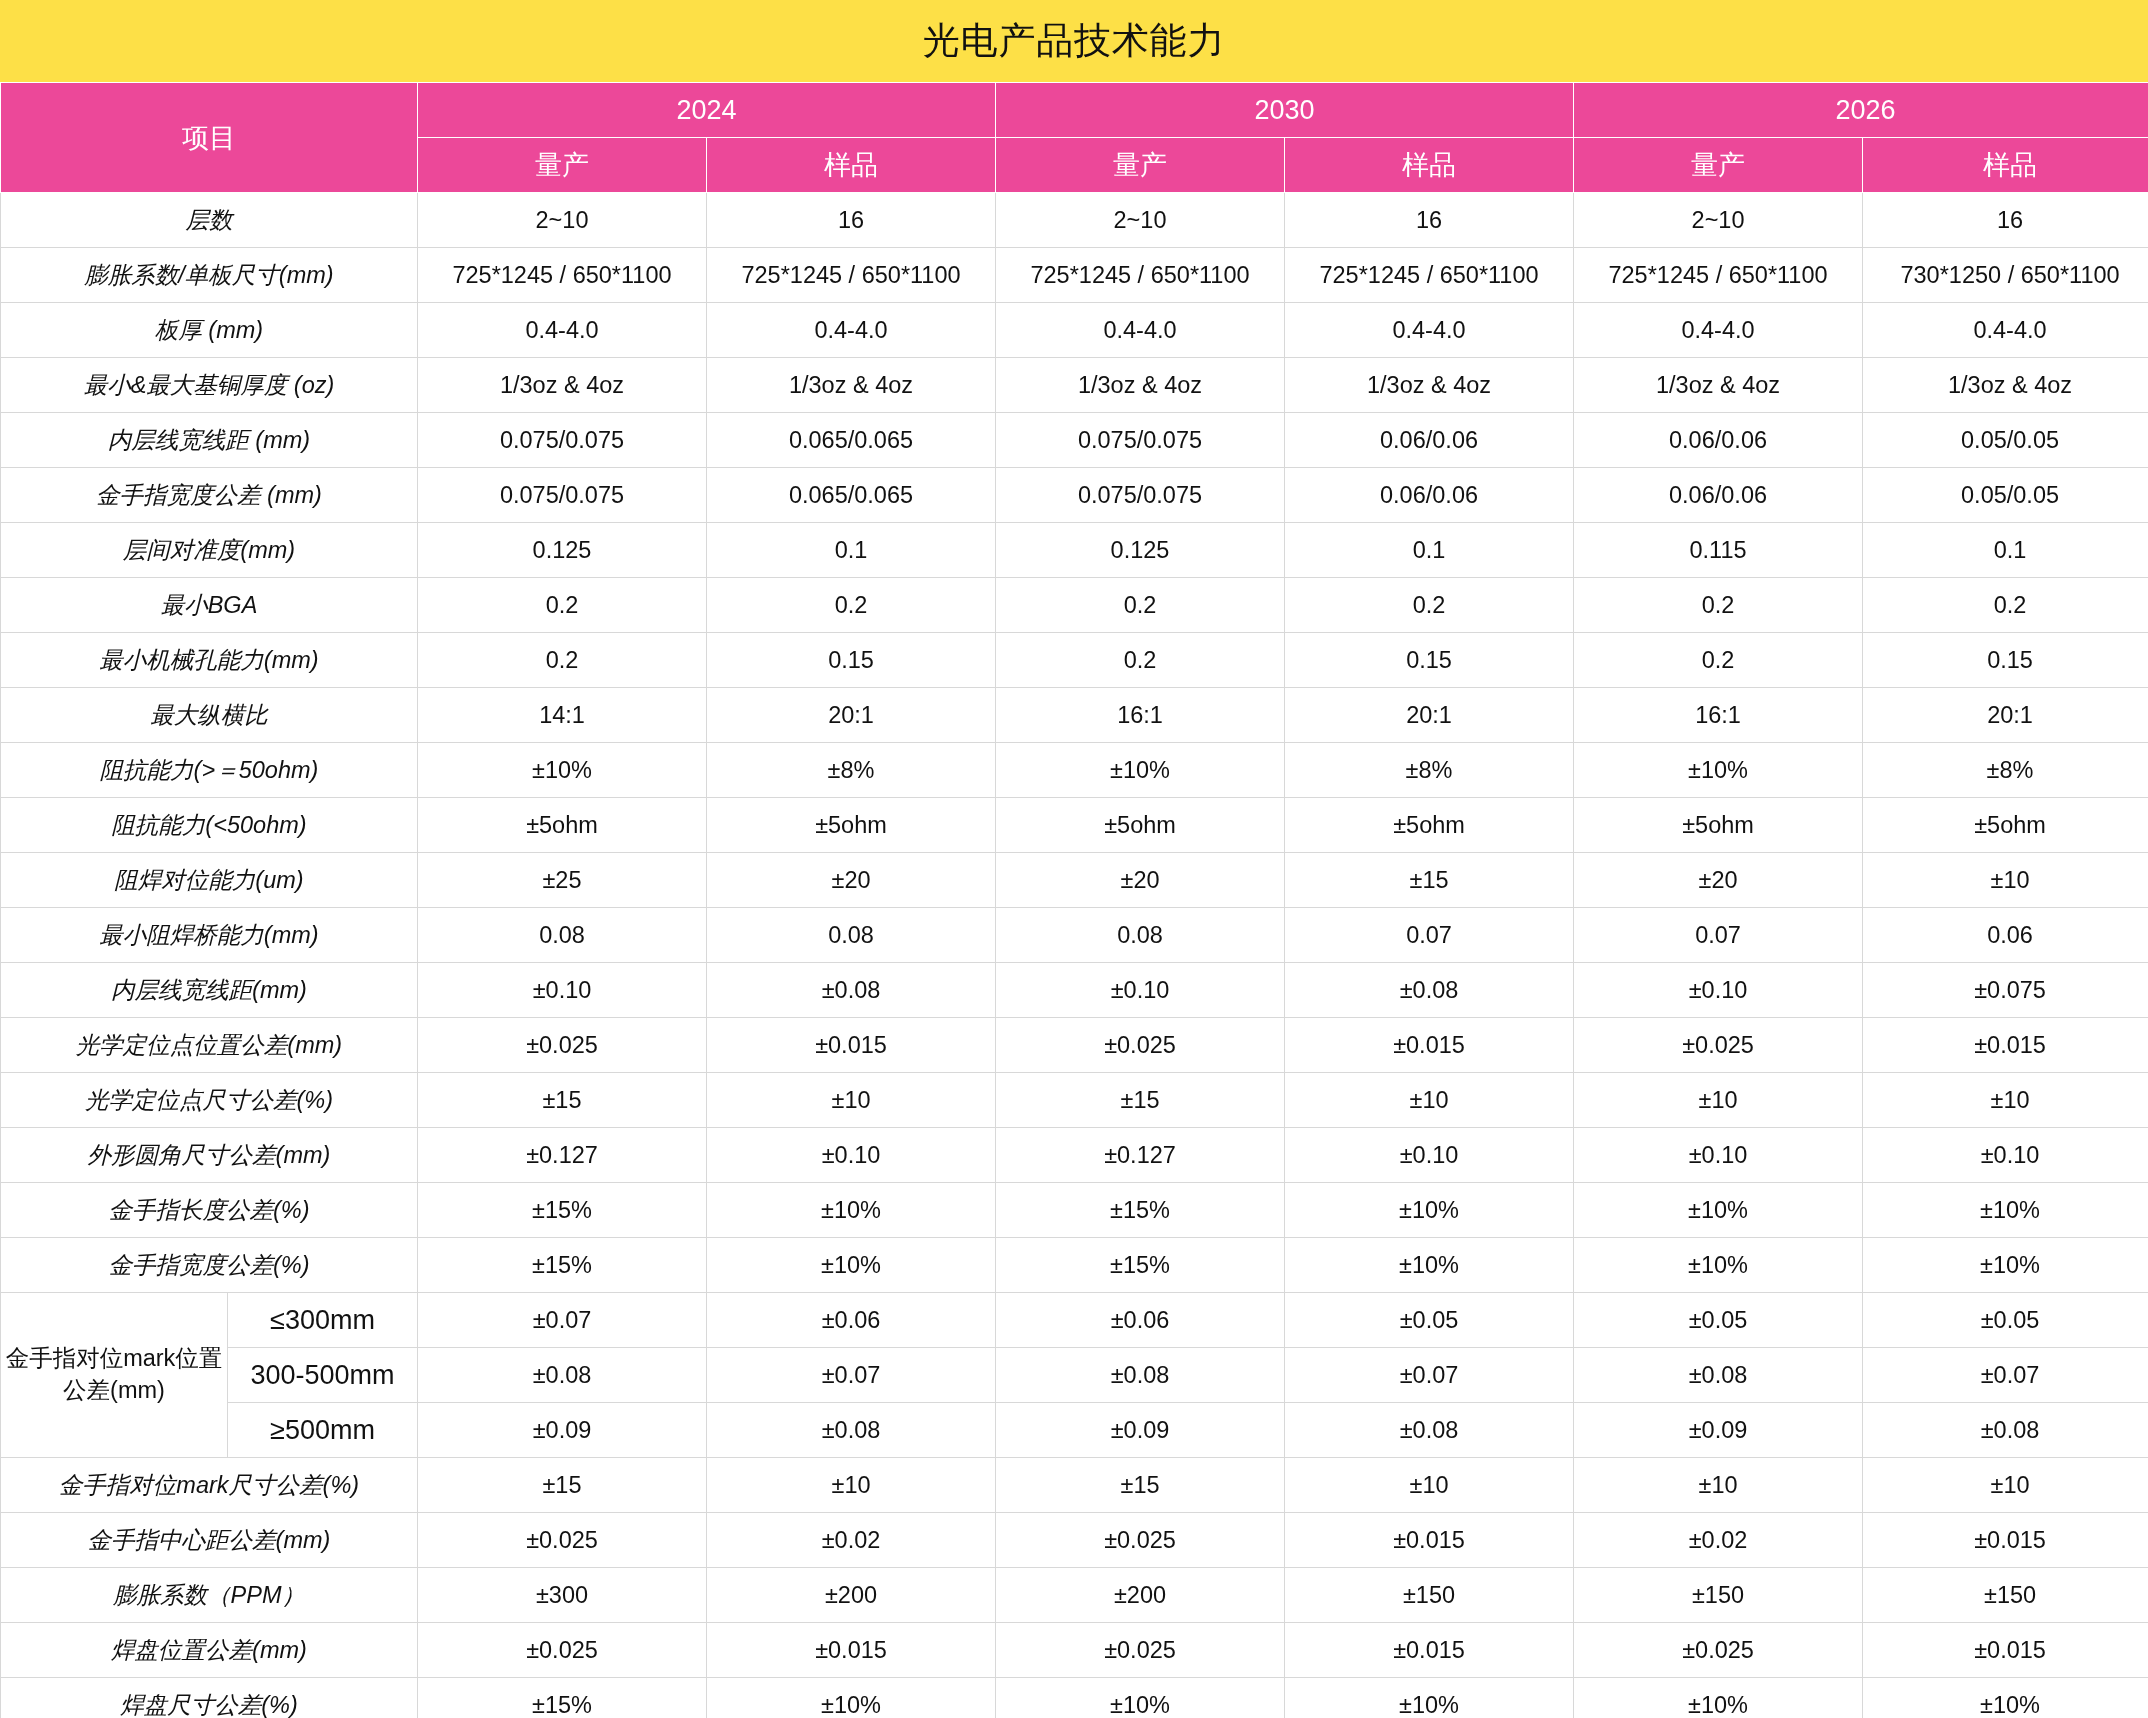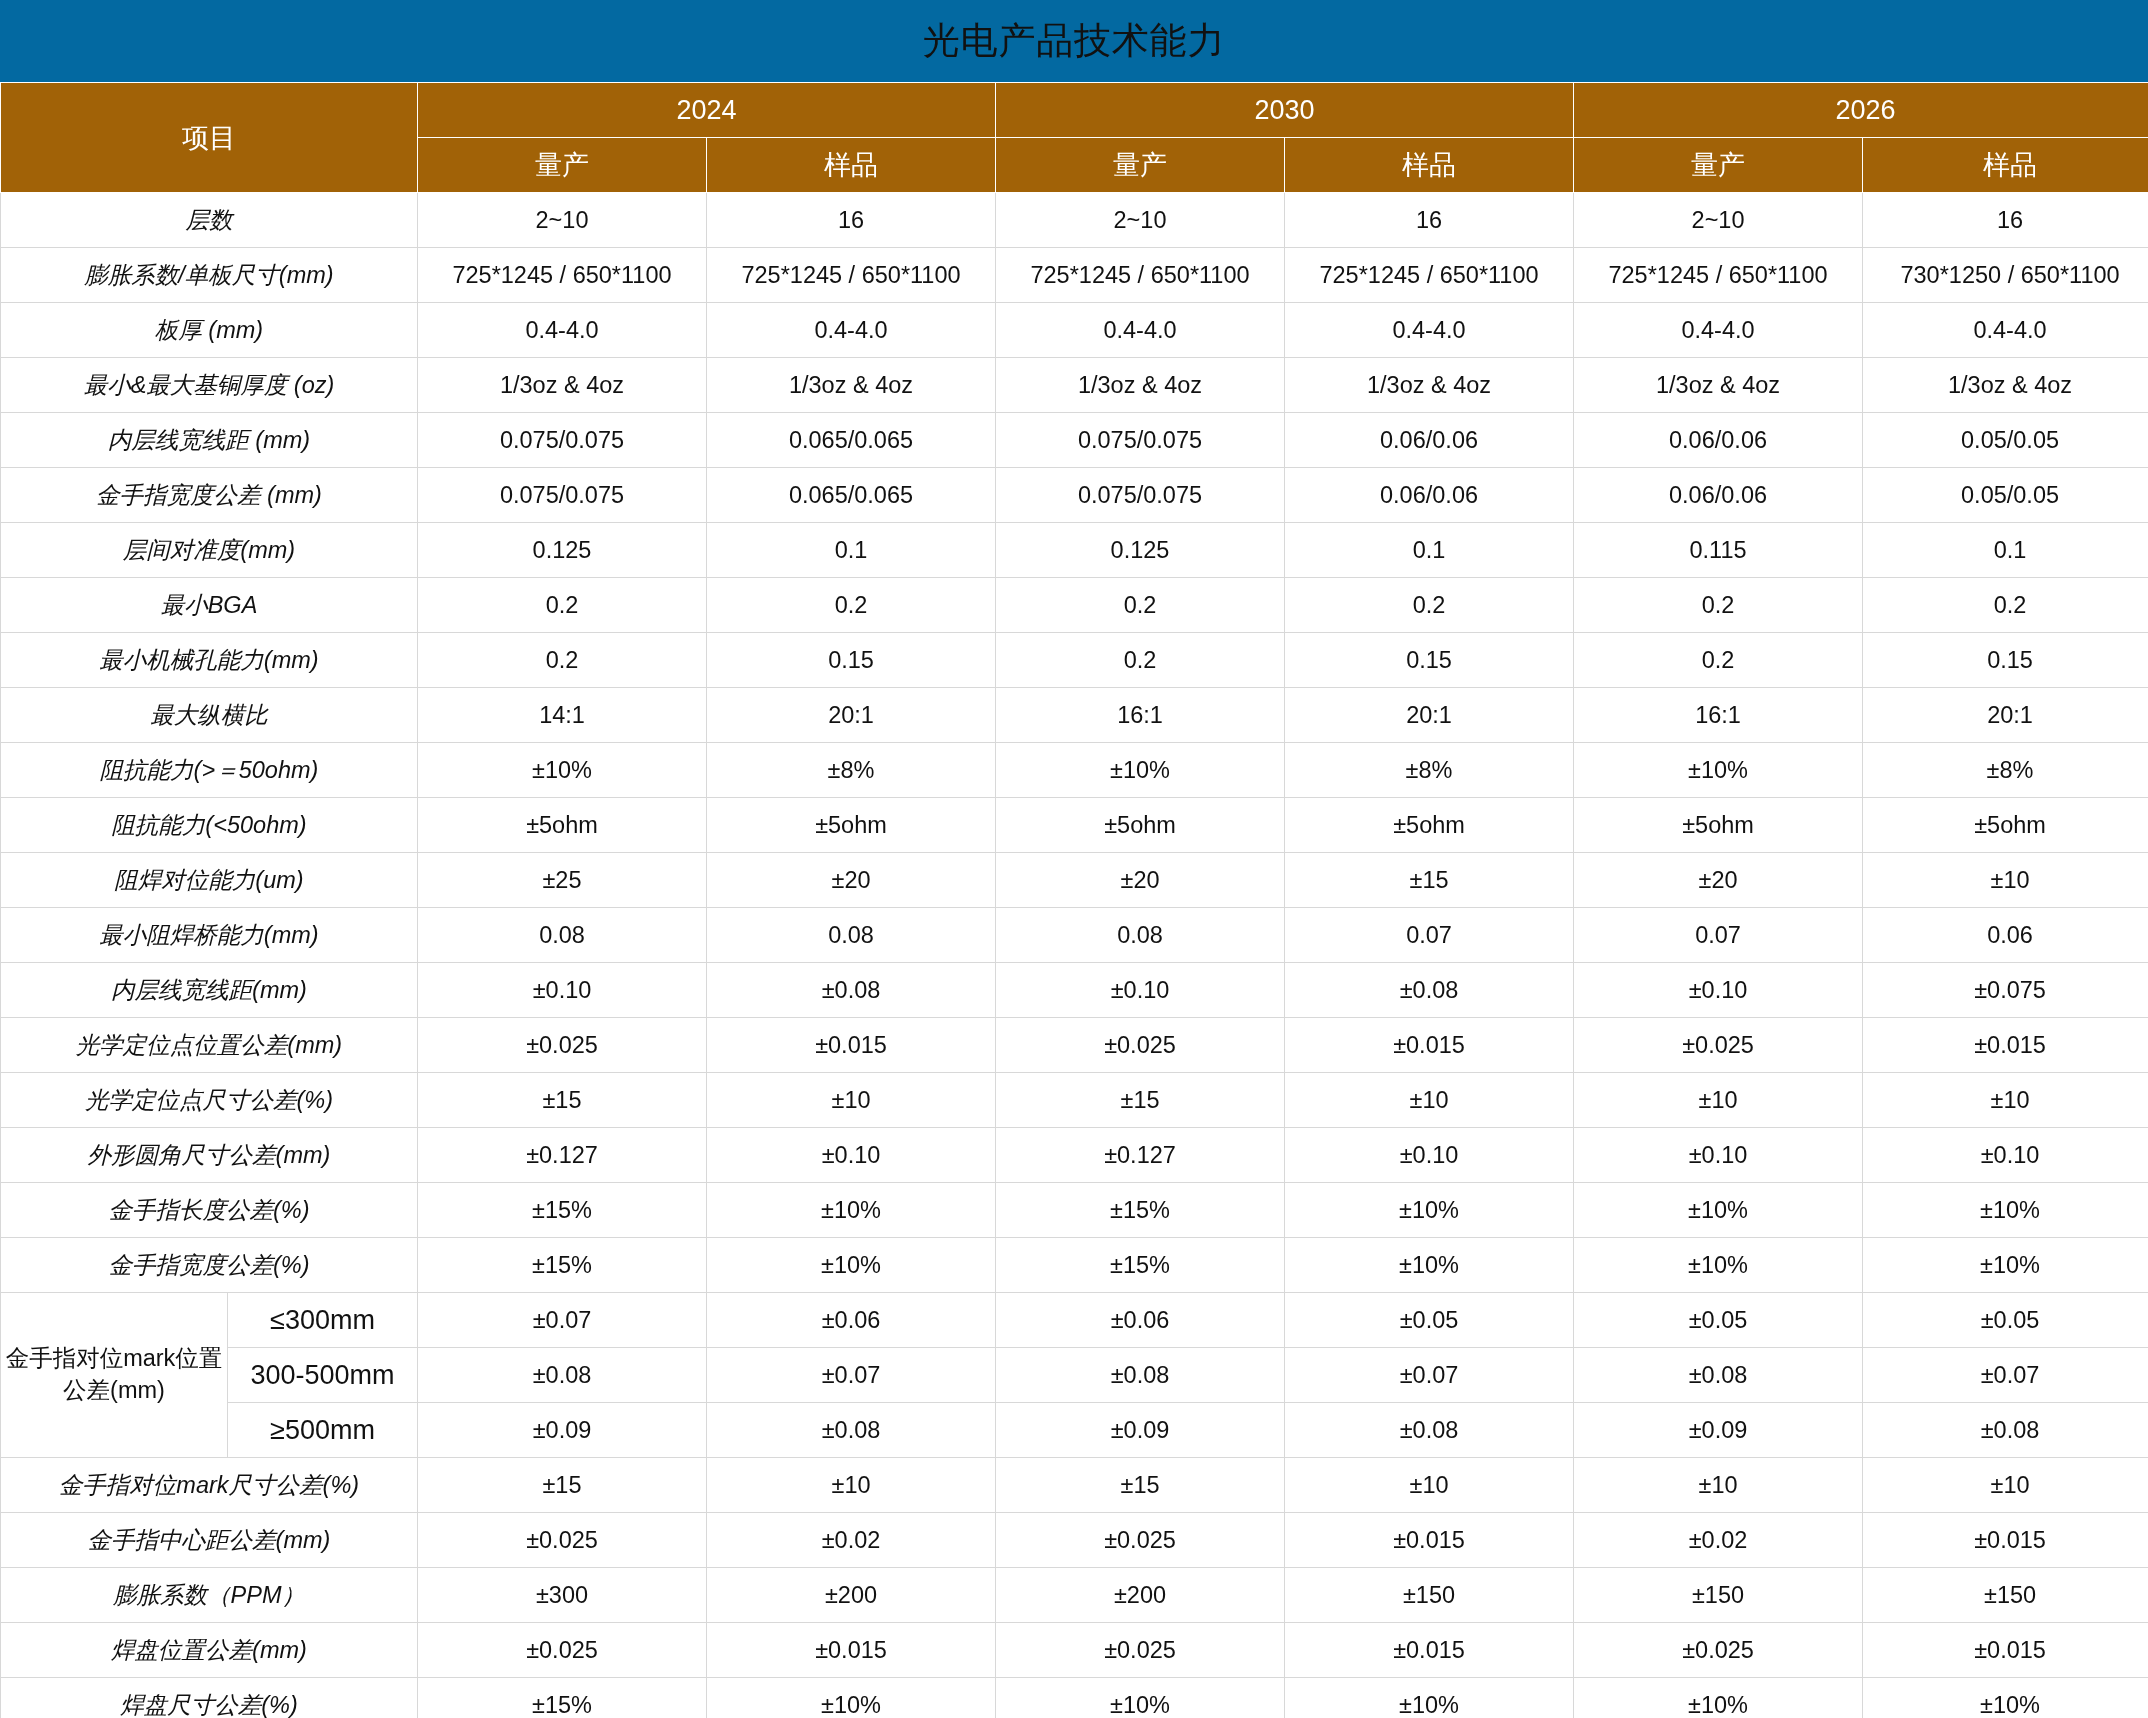--- a/index.html
+++ b/index.html
@@ -11,21 +11,21 @@
     width: 2148px;
     font-family: "Liberation Sans", sans-serif;
     color: #000000;
   }
   .page {
     width: 2148px;
     box-sizing: border-box;
     background: #ffffff;
   }
   .title-bar {
-    background: #0369a1;
+    background: #fde047;
     height: 82px;
     display: flex;
     align-items: center;
     justify-content: center;
   }
   .title-bar .title {
     font-size: 37px;
     color: #111111;
     letter-spacing: 0.8px;
   }
@@ -38,21 +38,21 @@
   table.capability td, table.capability th {
     border: 0.8px solid #d8d8d8;
     text-align: center;
     vertical-align: middle;
     padding: 0;
     height: 54px;
     font-weight: normal;
     color: #111111;
   }
   .hdr-green {
-    background: #a16207;
+    background: #ec4899;
     color: #ffffff !important;
     font-size: 27px;
     border-color: #ffffff !important;
   }
   .hdr-year {
     height: 52px;
   }
   .hdr-sub {
     height: 52px;
   }

